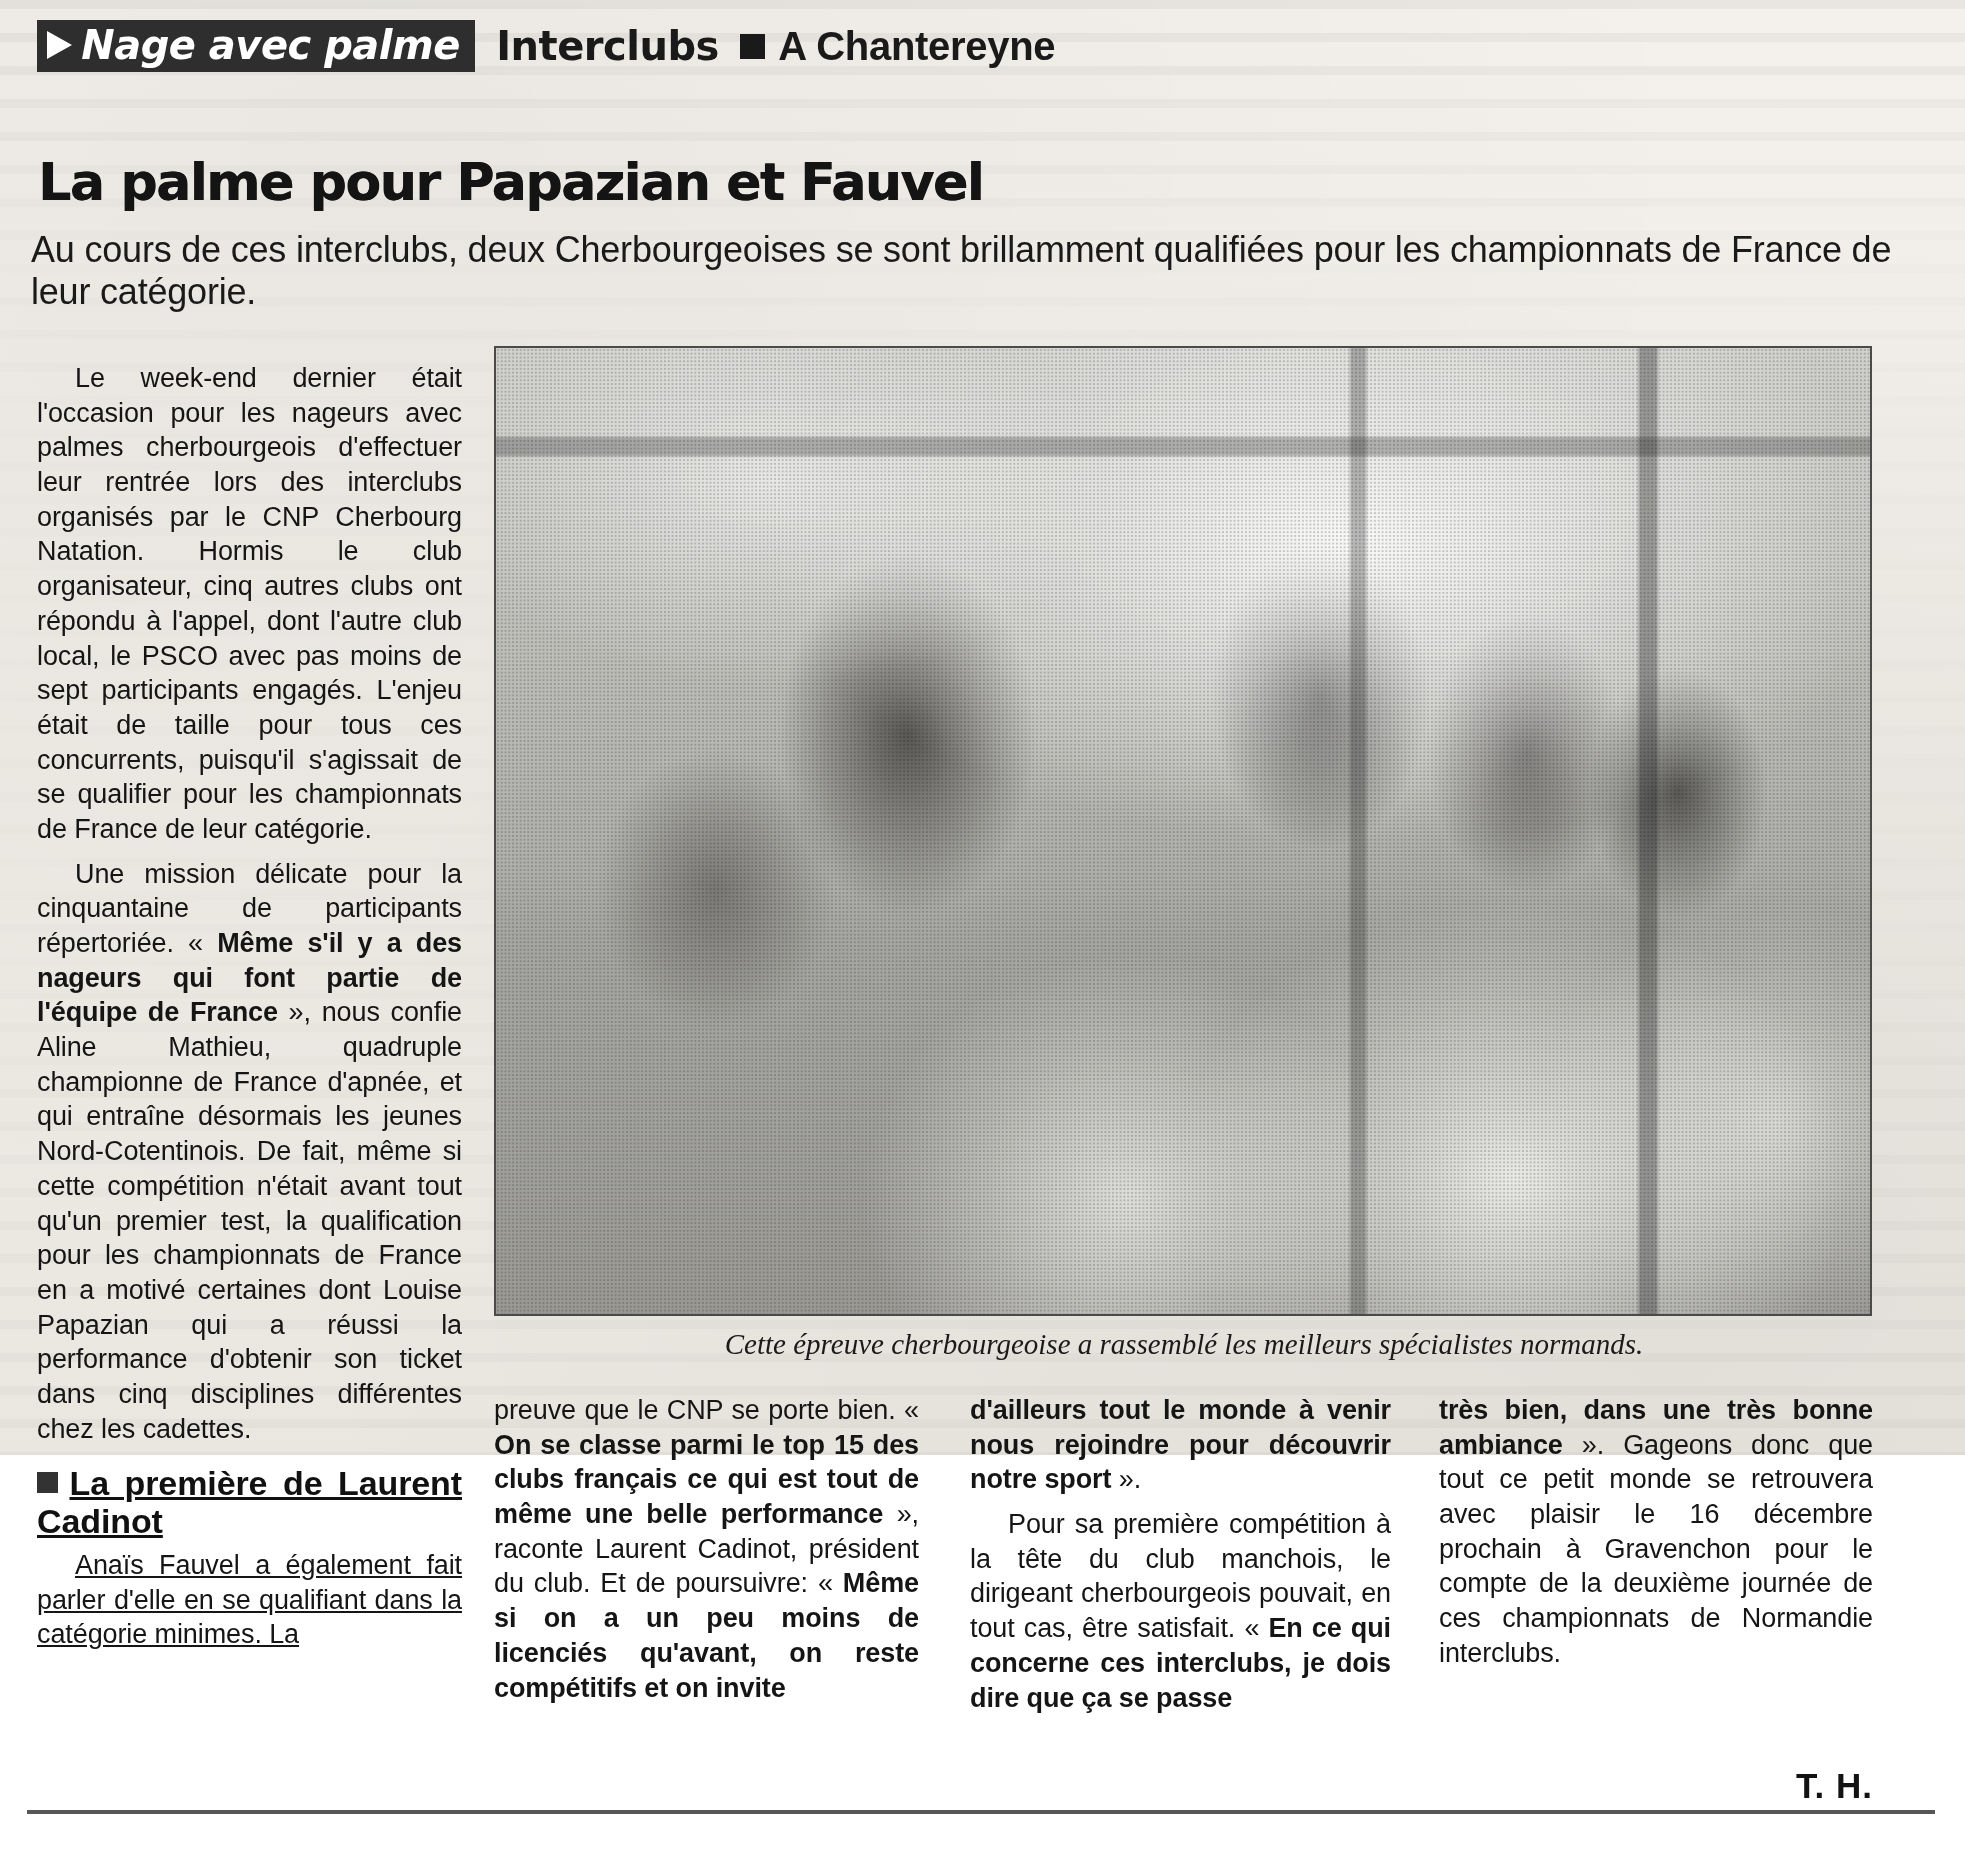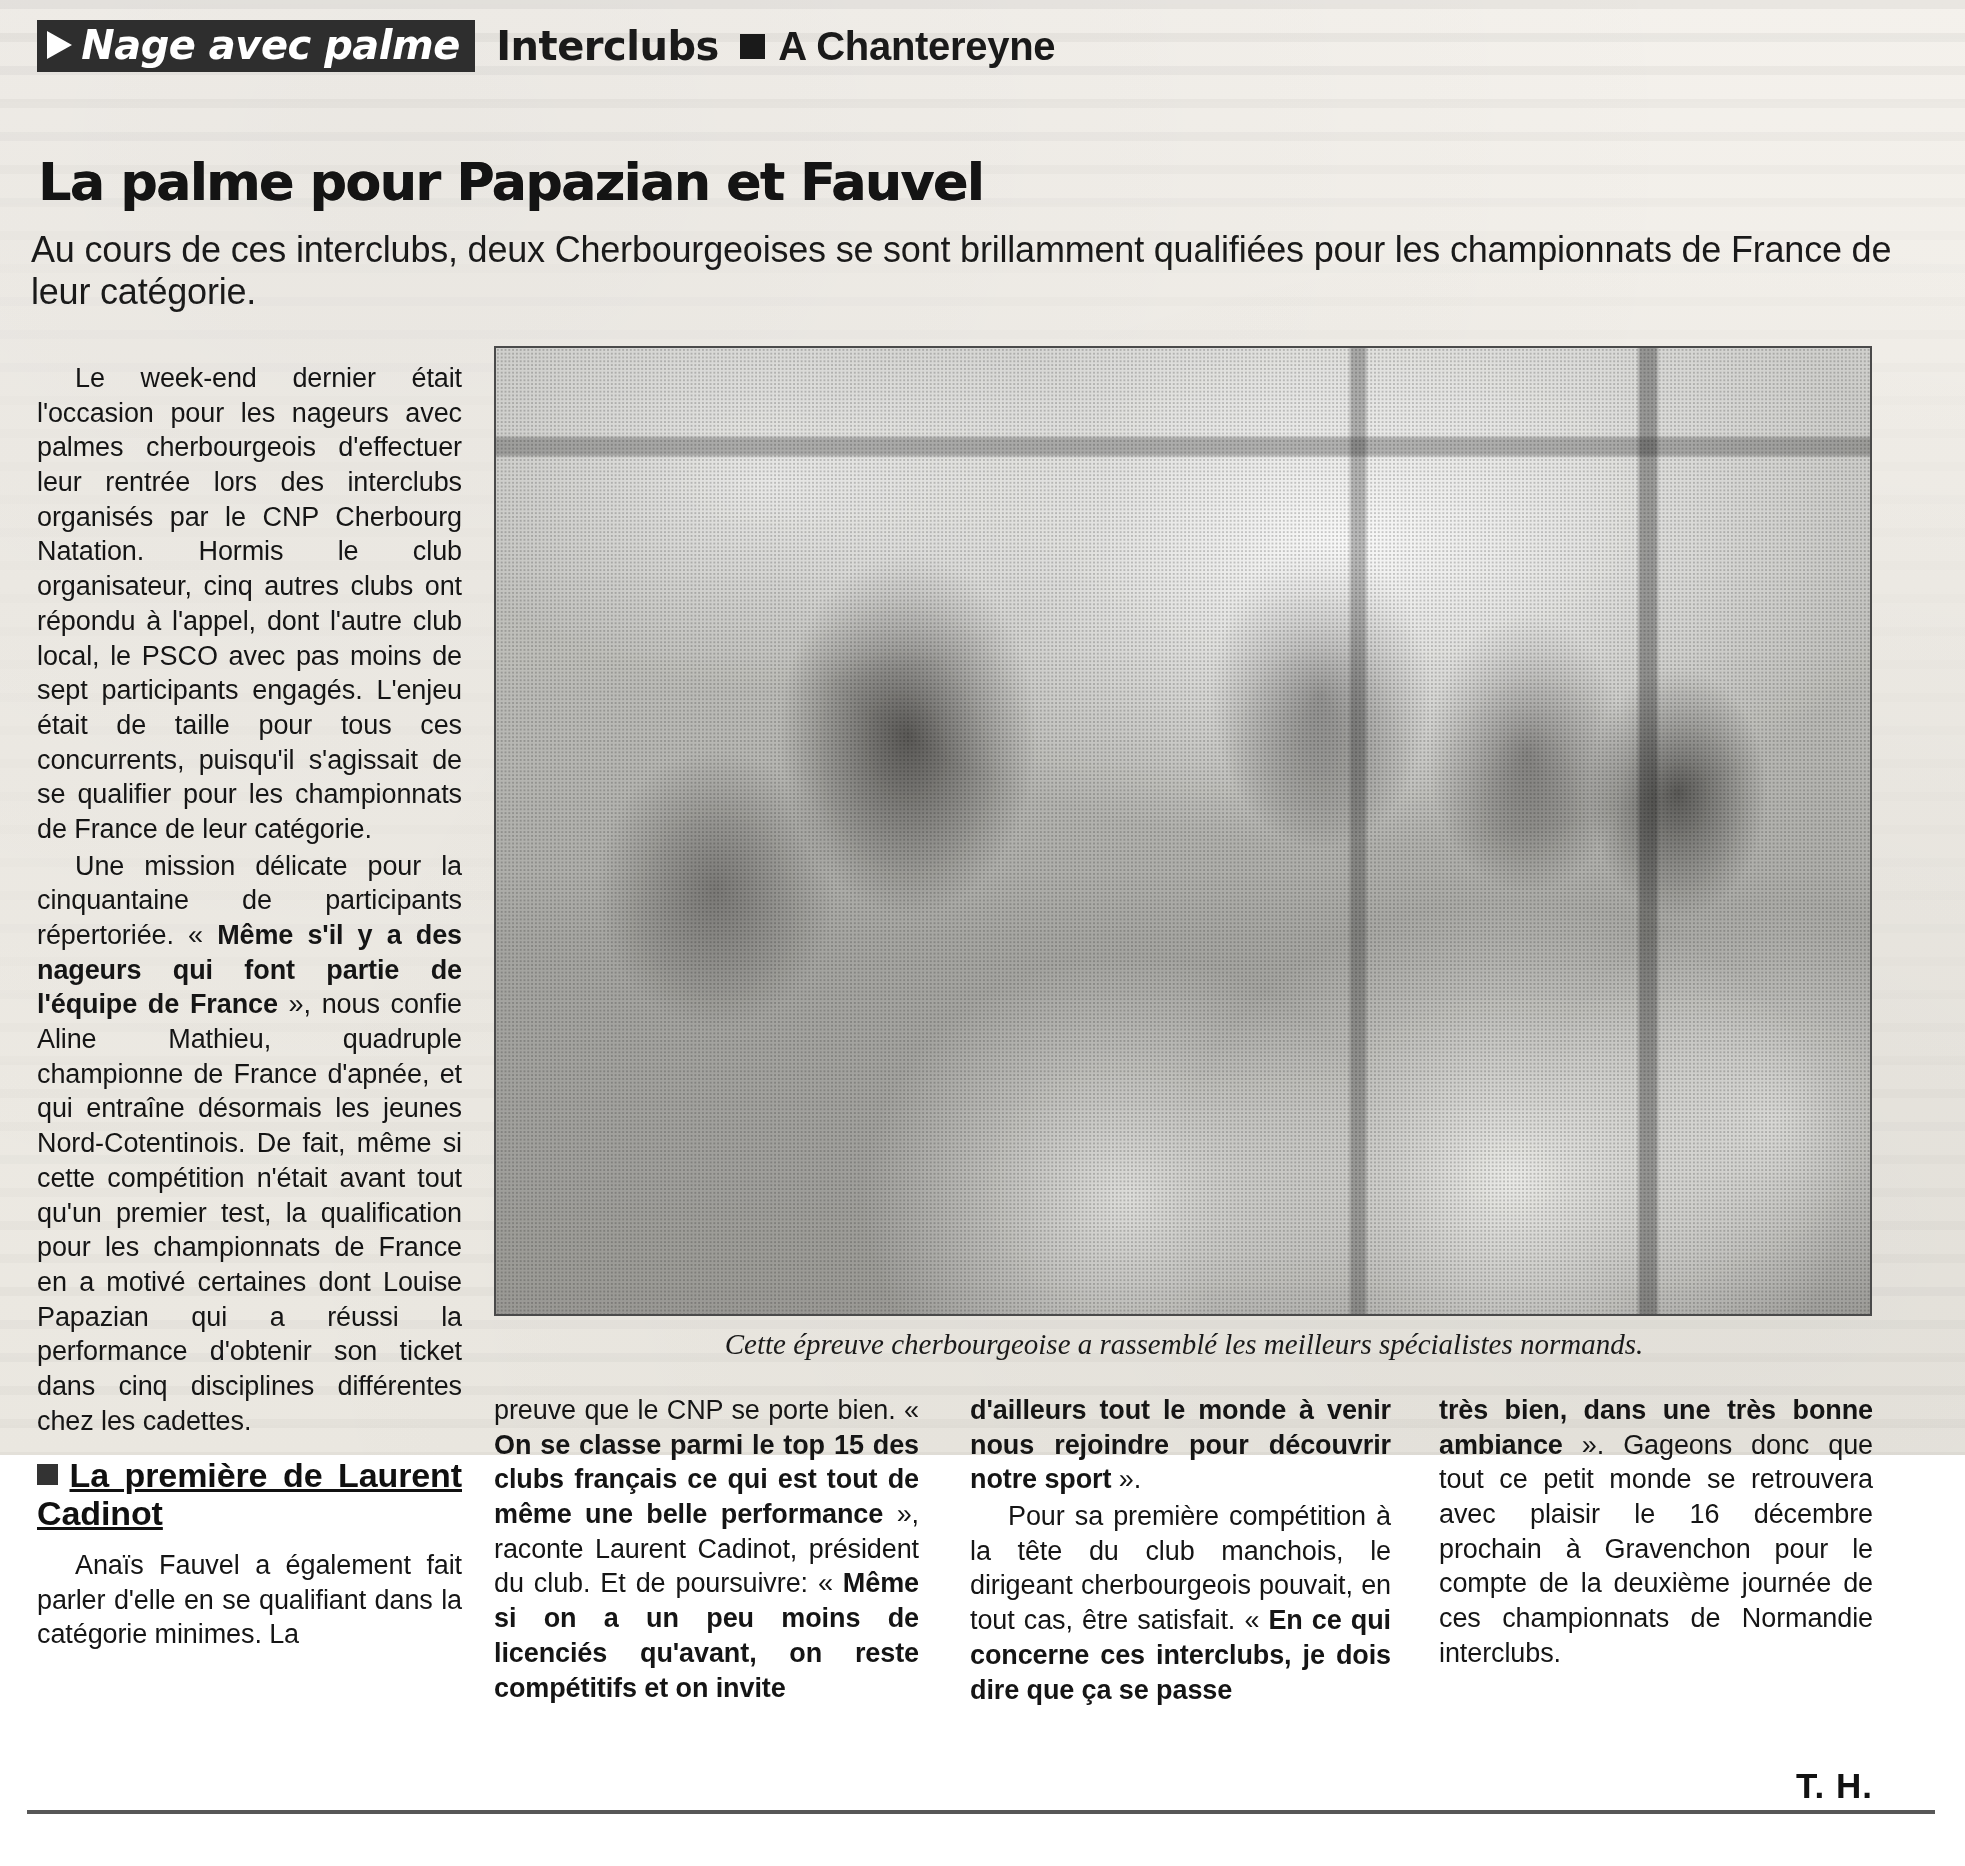--- a/index.html
+++ b/index.html
@@ -134,21 +134,21 @@
   .col {
     position: absolute;
     font-family: "Liberation Sans", sans-serif;
     font-size: 27px;
     line-height: 1.285;
     color: #151515;
     text-align: justify;
     letter-spacing: -0.1px;
   }
   .col p { margin: 0 0 0 0; text-indent: 38px; }
-  .col p + p { margin-top: 2px; }
+  .col p + p { margin-top: 10px; }
   .col b { font-weight: bold; }
 
   #col1 { left: 37px;  top: 361px; width: 425px; }
   #col2 { left: 494px; top: 1393px; width: 425px; }
   #col3 { left: 970px; top: 1393px; width: 421px; }
   #col4 { left: 1439px; top: 1393px; width: 434px; }
 
   
   .subhead {
     margin-top: 19px;
@@ -284,21 +284,21 @@
     </div>
 
     <h1 class="headline">La palme pour Papazian et Fauvel</h1>
 
     <div class="standfirst">Au cours de ces interclubs, deux Cherbourgeoises se sont brillamment qualifiées pour les championnats de France de leur catégorie.</div>
 
     <div class="col" id="col1">
       <p>Le week-end dernier était l'occasion pour les nageurs avec palmes cherbourgeois d'effectuer leur rentrée lors des interclubs organisés par le CNP Cherbourg Natation. Hormis le club organisateur, cinq autres clubs ont répondu à l'appel, dont l'autre club local, le PSCO avec pas moins de sept participants engagés. L'enjeu était de taille pour tous ces concurrents, puisqu'il s'agissait de se qualifier pour les championnats de France de leur catégorie.</p>
       <p><span>Une mission délicate pour la cinquantaine de participants répertoriée. « </span><b>Même s'il y a des nageurs qui font partie de l'équipe de France</b><span> », nous confie Aline Mathieu, quadruple championne de France d'apnée, et qui entraîne désormais les jeunes Nord-Cotentinois. De fait, même si cette compétition n'était avant tout qu'un premier test, la qualification pour les championnats de France en a motivé certaines dont Louise Papazian qui a réussi la performance d'obtenir son ticket dans cinq disciplines différentes chez les cadettes.</span></p>
       <div class="subhead"><span class="sq"></span><span>La première de Laurent Cadinot</span></div>
-      <p style="margin-top:16px;">Anaïs Fauvel a également fait parler d'elle en se qualifiant dans la catégorie minimes. La</p>
+      <p style="margin-top:8px;text-decoration:underline;">Anaïs Fauvel a également fait parler d'elle en se qualifiant dans la catégorie minimes. La</p>
     </div>
 
     <div id="photo-wrap">
       <div id="photo"></div>
       <div id="photo-dots"></div>
     </div>
 
     <div id="caption">Cette épreuve cherbourgeoise a rassemblé les meilleurs spécialistes normands.</div>
 
     <div class="col" id="col2">

